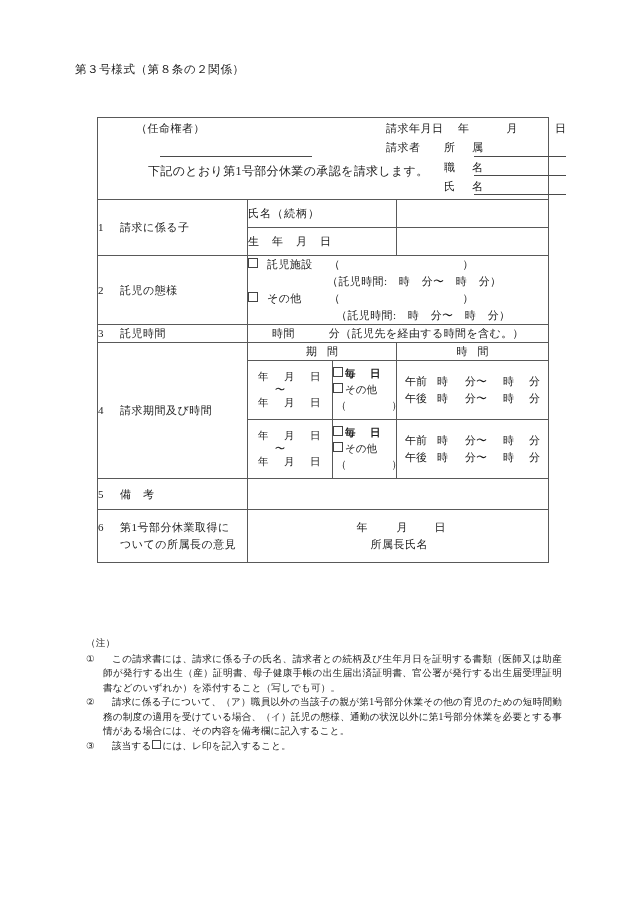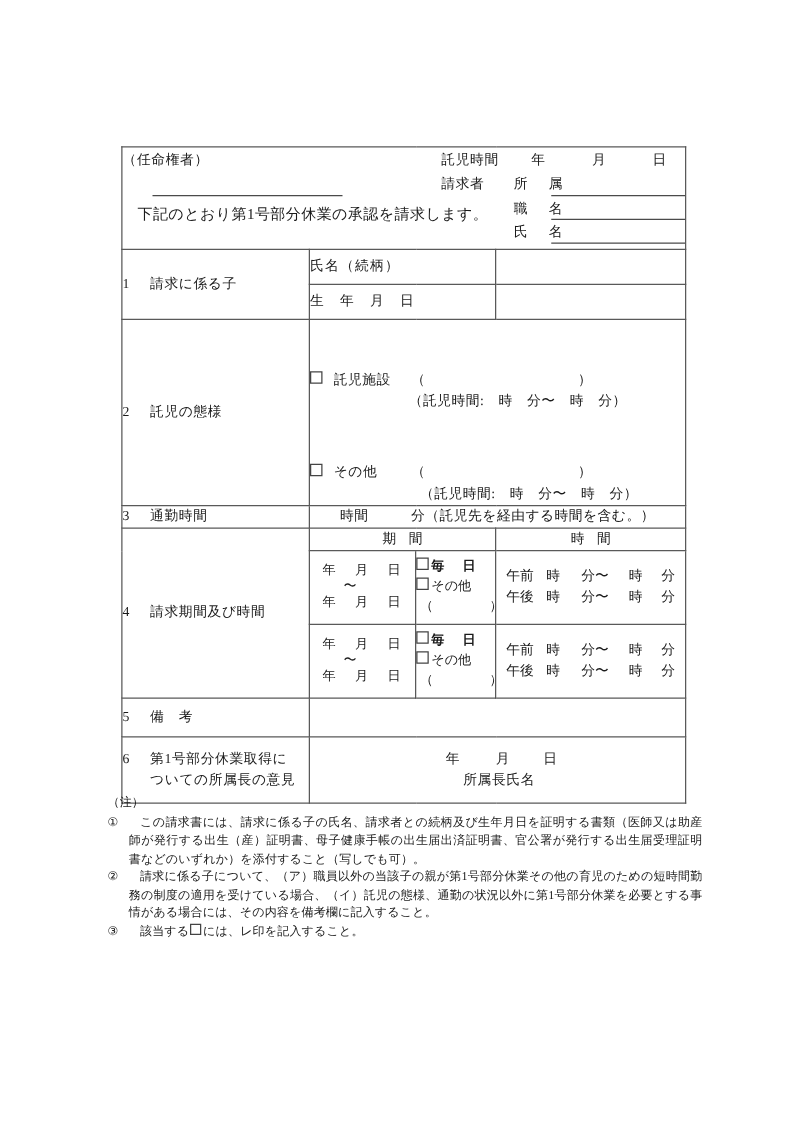--- a/index.html
+++ b/index.html
@@ -66,20 +66,21 @@
     box-sizing: border-box;
   }
   .hdr-grid {
     display: flex;
     justify-content: space-between;
     align-items: flex-start;
   }
   .hdr-left {
     width: 250px;
     position: relative;
+    margin-left: 38px;
   }
   .hdr-appointer {
     font-size: 11px;
     letter-spacing: 0.5px;
   }
   .hdr-ruled {
     margin: 4px 0 0 24px;
     width: 152px;
     border-bottom: 1px solid #4a4a4a;
     height: 15px;
@@ -147,21 +148,20 @@
   .blank-cell { }
 
   
   .care-cell {
     padding: 8px 0 8px 12px;
     font-size: 11px;
   }
   .care-line {
     white-space: nowrap;
     letter-spacing: 0.4px;
-    margin-top: 40px;
   }
   .cb {
     display: inline-block;
     width: 8px;
     height: 8px;
     border: 1px solid #444;
     margin-right: 9px;
     vertical-align: 0px;
   }
   .care-name {
@@ -284,41 +284,42 @@
     border: 1px solid #444;
     margin: 0 1px;
     vertical-align: 0px;
   }
 </style>
 </head>
 <body>
 
 <div class="page">
 
+  <div class="doc-form-no">第３号様式（第８条の２関係）</div>
 
   <table class="form-table">
     <colgroup>
       <col style="width:150px">
       <col style="width:85px">
       <col style="width:64px">
       <col style="width:152px">
     </colgroup>
 
     <tbody>
         <tr>
       <td class="hdr-cell" colspan="4">
         <div class="hdr-grid">
           <div class="hdr-left">
             <div class="hdr-appointer">（任命権者）</div>
             <div class="hdr-ruled"></div>
             <div class="hdr-statement">下記のとおり第1号部分休業の承認を請求します。</div>
           </div>
           <div class="hdr-right">
             <div class="hdr-rrow">
-              <span class="hdr-rlabel">託児時間</span>
+              <span class="hdr-rlabel">請求年月日</span>
               <span class="hdr-date">
                 <span>年</span>
                 <span>月</span>
                 <span>日</span>
               </span>
             </div>
             <div class="hdr-rrow">
               <span class="hdr-rlabel">請求者</span>
               <span class="hdr-sublabel">所　属</span>
               <span class="hdr-line"></span>
@@ -361,21 +362,21 @@
         <div class="care-sub">（託児時間:　時　分〜　時　分）</div>
         <div class="care-line">
           <span class="cb"></span><span class="care-name">その他</span><span class="care-paren-open">（</span><span class="care-paren-close">）</span>
         </div>
         <div class="care-sub care-sub2">（託児時間:　時　分〜　時　分）</div>
       </td>
     </tr>
 
     <tr>
       <td class="lbl">
-        <span class="num">3</span><span>通勤時間</span>
+        <span class="num">3</span><span>託児時間</span>
       </td>
       <td class="commute-cell" colspan="3">
         <span>時間</span><span class="sp1"></span><span>分（託児先を経由する時間を含む。）</span>
       </td>
     </tr>
 
     <tr>
       <td rowspan="3" class="lbl">
         <span class="num">4</span><span>請求期間及び時間</span>
       </td>

